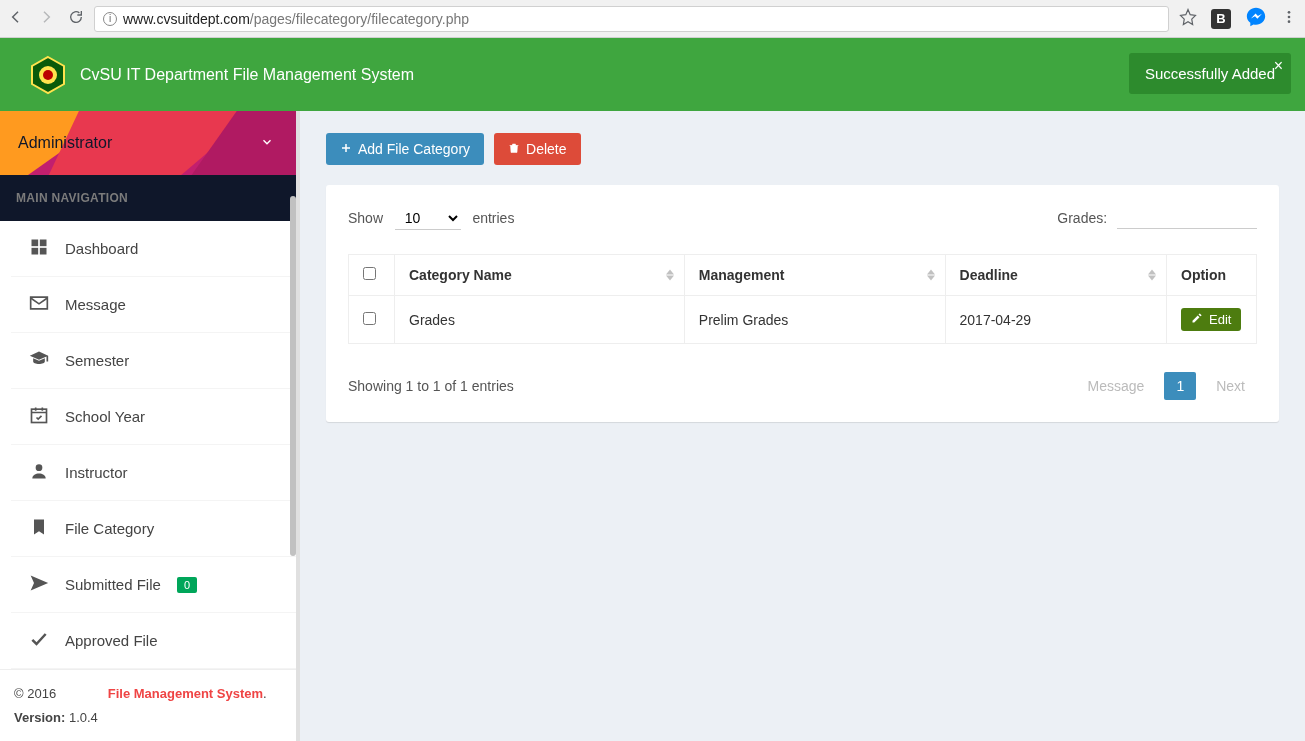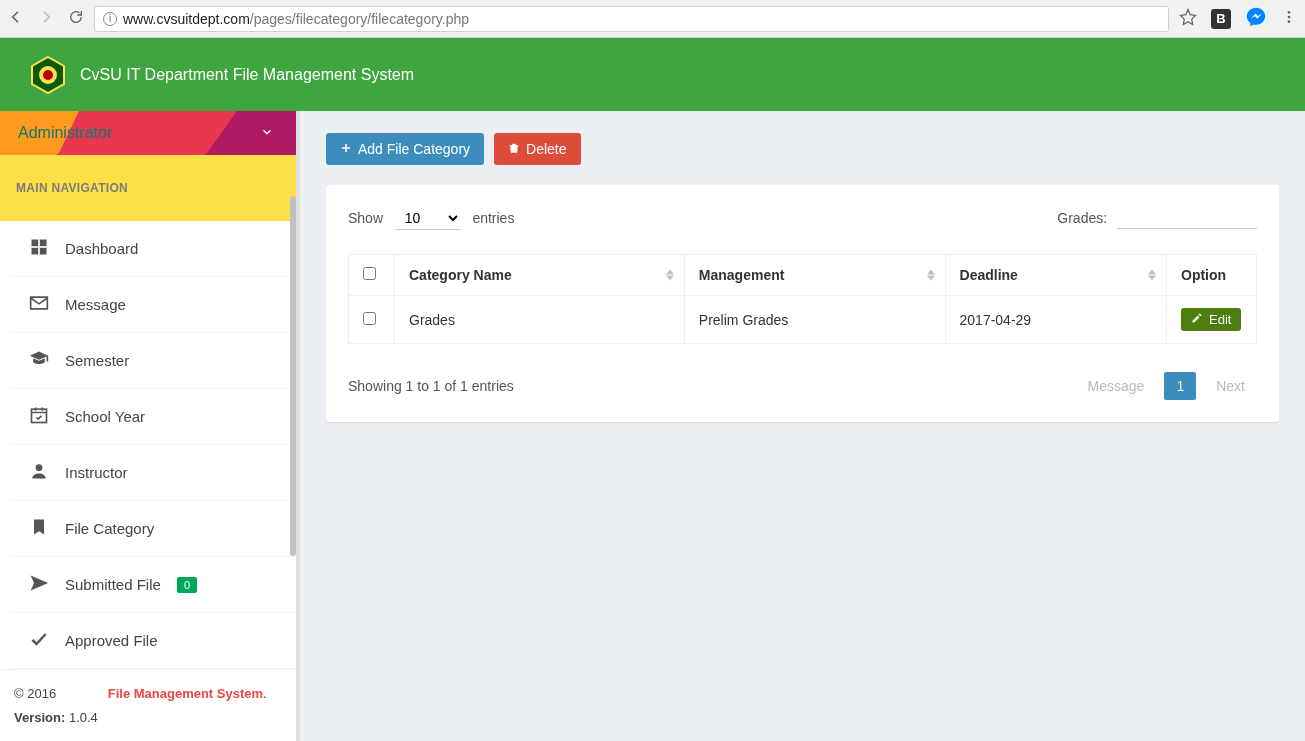--- a/index.html
+++ b/index.html
@@ -15,25 +15,25 @@
 .url-dark { color: #222; }
 
 .app-header { height: 73px; background: #3fa63f; display: flex; align-items: center; position: relative; padding-left: 28px; }
 .app-header-logo { width: 40px; height: 40px; position: relative; margin-right: 12px; }
 .app-title { color: #fff; font-size: 16px; font-weight: 500; }
 .toast { position: absolute; right: 14px; top: 15px; background: #2d8b2d; color: #fff; padding: 12px 16px; border-radius: 3px; font-size: 15px; }
 .toast .toast-close { position: absolute; right: 8px; top: 4px; font-size: 16px; cursor: pointer; }
 
 .wrapper { display: flex; height: calc(741px - 38px - 73px); }
 .sidebar { width: 300px; background: #fff; border-right: 4px solid #e0e0e0; position: relative; display: flex; flex-direction: column; }
-.user-panel { height: 85px; position: relative; display: flex; align-items: center; padding: 0 18px; color: #0f766e; overflow: hidden; }
+.user-panel { height: 85px; position: relative; display: flex; align-items: center; padding: 0 18px; color: #0f172a; overflow: hidden; }
 .user-panel-bg { position: absolute; inset: 0; }
 .user-panel-name { position: relative; font-size: 16px; }
 .user-panel-chevron { position: absolute; right: 22px; color: #fff; }
-.nav-header { padding: 26px 16px; color: #7b7b7b; font-size: 12px; font-weight: bold; letter-spacing: 0.3px; background: #fde047; }
+.nav-header { padding: 16px 16px; color: #7b7b7b; font-size: 12px; font-weight: bold; letter-spacing: 0.3px; background: #0f172a; }
 .nav-item { display: flex; align-items: center; gap: 16px; padding: 16px 18px; color: #444; cursor: pointer; border-bottom: 1px solid #f4f4f4; margin-left: 11px; }
 .nav-item svg { fill: #555; }
 .nav-item .label { font-size: 15px; }
 .badge { background: #00a65a; color: #fff; font-size: 11px; padding: 2px 7px; border-radius: 2px; }
 .sidebar-scrollbar { position: absolute; right: 0; top: 85px; width: 6px; height: 360px; background: #c1c1c1; border-radius: 3px; }
 .sidebar-footer { margin-top: auto; padding: 12px 14px; font-size: 13px; color: #444; border-top: 1px solid #eee; line-height: 1.8; }
 .sidebar-footer a { color: #3c8dbc; text-decoration: none; font-weight: bold; }
 .sidebar-footer .green { color: #ef4444; margin-left: 48px; }
 
 .content { flex: 1; padding: 22px 26px; overflow: auto; }
@@ -102,20 +102,24 @@
 
 <div class="app-header">
   <div class="app-header-logo">
     <svg viewBox="0 0 40 40">
         <polygon points="20,2 36,11 36,29 20,38 4,29 4,11" fill="#0a5a0a" stroke="#ffe34d" stroke-width="2"></polygon>
         <circle cx="20" cy="20" r="9" fill="#ffe34d"></circle>
         <circle cx="20" cy="20" r="5" fill="#b00"></circle>
       </svg>
   </div>
   <div class="app-title">CvSU IT Department File Management System</div>
+  <div class="toast">
+    <span>Successfully Added</span>
+    <span class="toast-close">×</span>
+  </div>
 </div>
 
 <div class="wrapper">
 
   <div class="sidebar">
     <div class="user-panel">
       <svg class="user-panel-bg" viewBox="0 0 300 85" preserveAspectRatio="none">
         <polygon points="0,0 300,0 300,85 0,85" fill="#c21f6e"></polygon>
         <polygon points="0,0 120,0 0,85" fill="#ff9a1f"></polygon>
         <polygon points="80,0 260,0 160,85 40,85" fill="#e8384f"></polygon>

